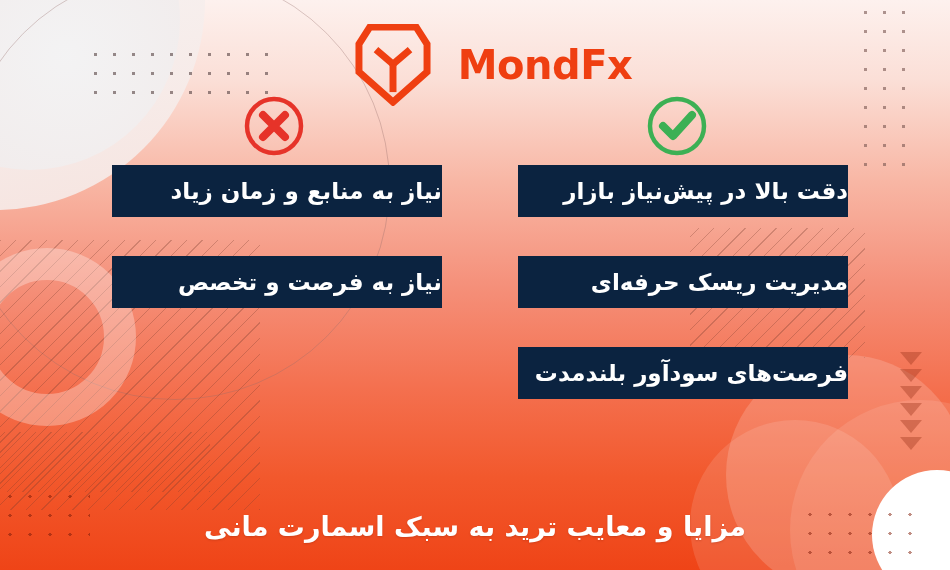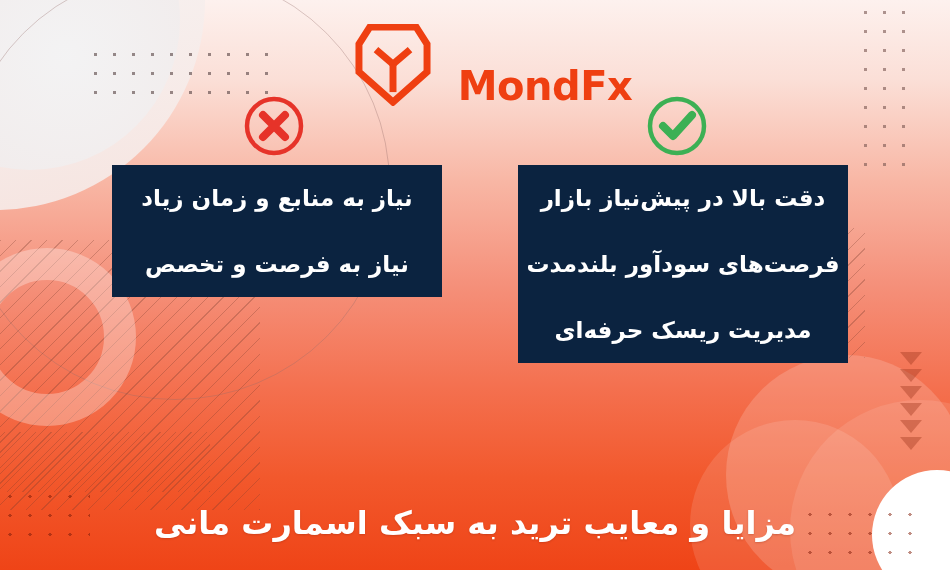--- a/index.html
+++ b/index.html
@@ -135,21 +135,21 @@
     width: 0; height: 0;
     border-left: 11px solid transparent;
     border-right: 11px solid transparent;
     border-top: 13px solid rgba(160,55,30,.40);
   }
 
   
   .logo-wrap {
     position: absolute;
     left: 0; right: 0; top: 24px;
-    display: flex; justify-content: center; align-items: flex-end;
+    display: flex; justify-content: center; align-items: center;
     gap: 26px;
     margin-left: 36px;
   }
   .logo-mark { width: 78px; height: 82px; display: block; }
   .logo-text { display: flex; flex-direction: column; line-height: 1; }
   .logo-name {
     font-size: 40px; font-weight: bold; color: #ef3f11;
     letter-spacing: -.5px; font-family: "DejaVu Sans", sans-serif;
   }
   .logo-sub {
@@ -164,46 +164,47 @@
   .icon-cross { left: 243px; }
   .icon-check { left: 646px; }
 
   
   .cols { position: absolute; top: 165px; left: 0; width: 950px; }
   .col { position: absolute; width: 330px; }
   .col-left  { left: 112px; }
   .col-right { left: 518px; }
 
   .pill {
-    height: 66px;
+    height: 52px;
+    margin-bottom: 39px;
     background: #0b2340;
     display: flex;
     align-items: center;
-    justify-content: center;
+    justify-content: flex-start;
     direction: rtl;
   }
   .pill span {
     color: #ffffff;
     font-size: 23px;
     font-weight: bold;
     letter-spacing: 0px;
     font-family: "DejaVu Sans", sans-serif;
     white-space: nowrap;
   }
 
   
   .headline {
     position: absolute;
     left: 0; right: 0; bottom: 28px;
     text-align: center;
     direction: rtl;
   }
   .headline span {
     color: #ffffff;
-    font-size: 32px;
+    font-size: 27px;
     font-weight: bold;
     font-family: "DejaVu Sans", sans-serif;
     text-shadow: 0 1px 2px rgba(120,30,10,.25);
   }
 </style>
 </head>
 <body>
 
 <div id="infographic">
 
@@ -274,24 +275,24 @@
       <div class="pill">
         <span>نیاز به فرصت و تخصص</span>
       </div>
     </div>
 
     <div class="col col-right">
       <div class="pill">
         <span>دقت بالا در پیش‌نیاز بازار</span>
       </div>
       <div class="pill">
+        <span>مدیریت ریسک حرفه‌ای</span>
+      </div>
+      <div class="pill">
         <span>فرصت‌های سودآور بلندمدت</span>
-      </div>
-      <div class="pill">
-        <span>مدیریت ریسک حرفه‌ای</span>
       </div>
     </div>
 
   </div>
 
   <div class="headline">
     <span>مزایا و معایب ترید به سبک اسمارت مانی</span>
   </div>
 
 </div>

